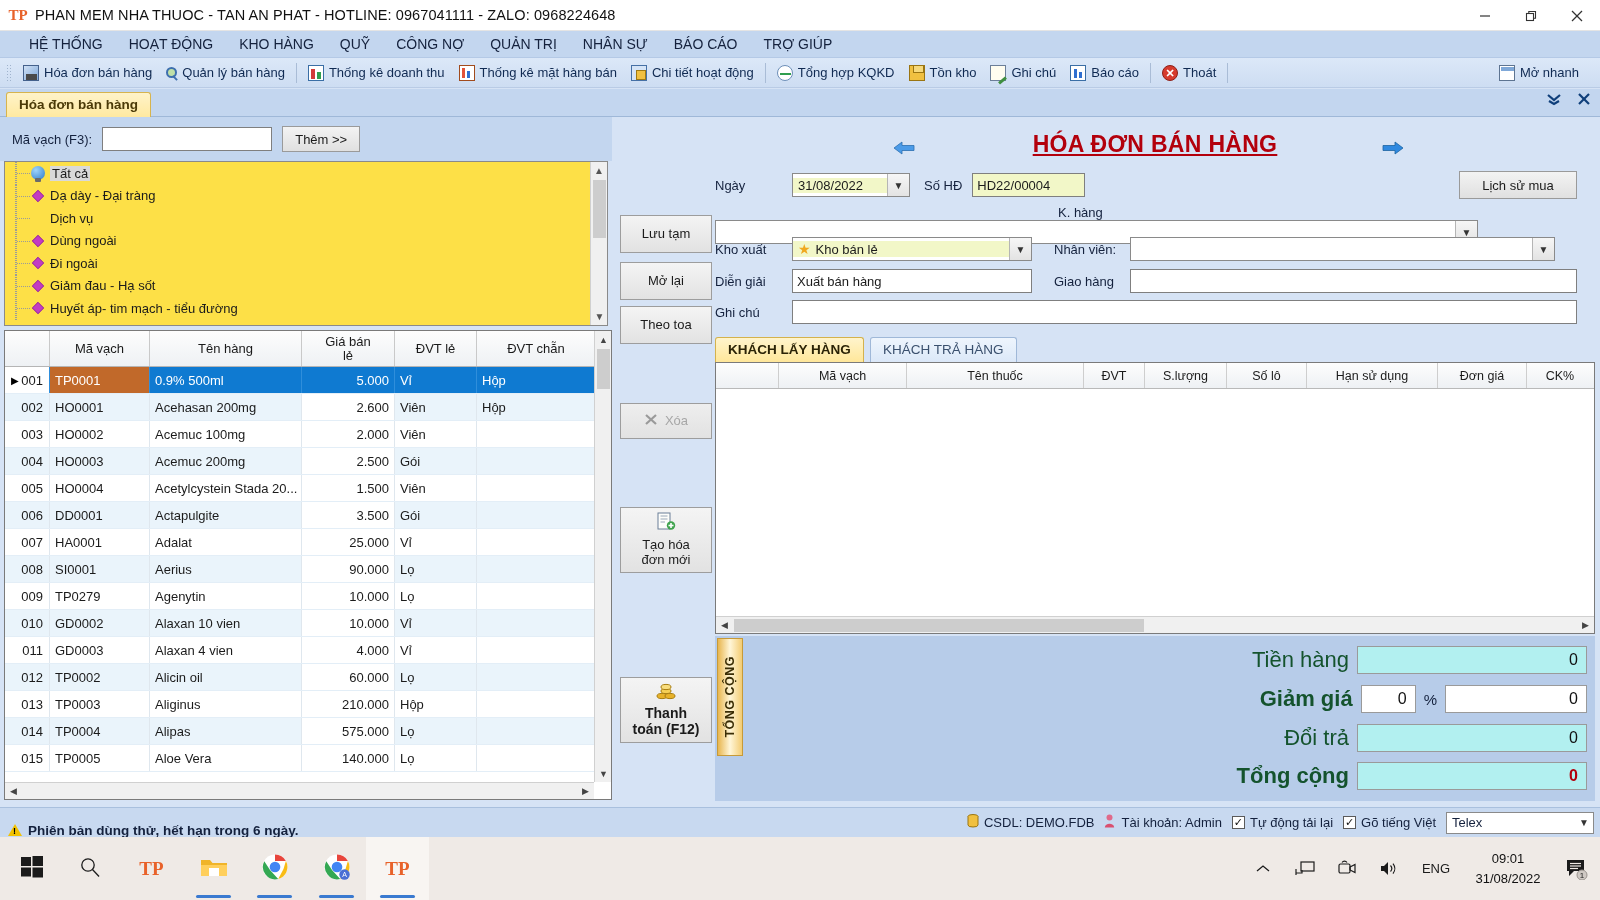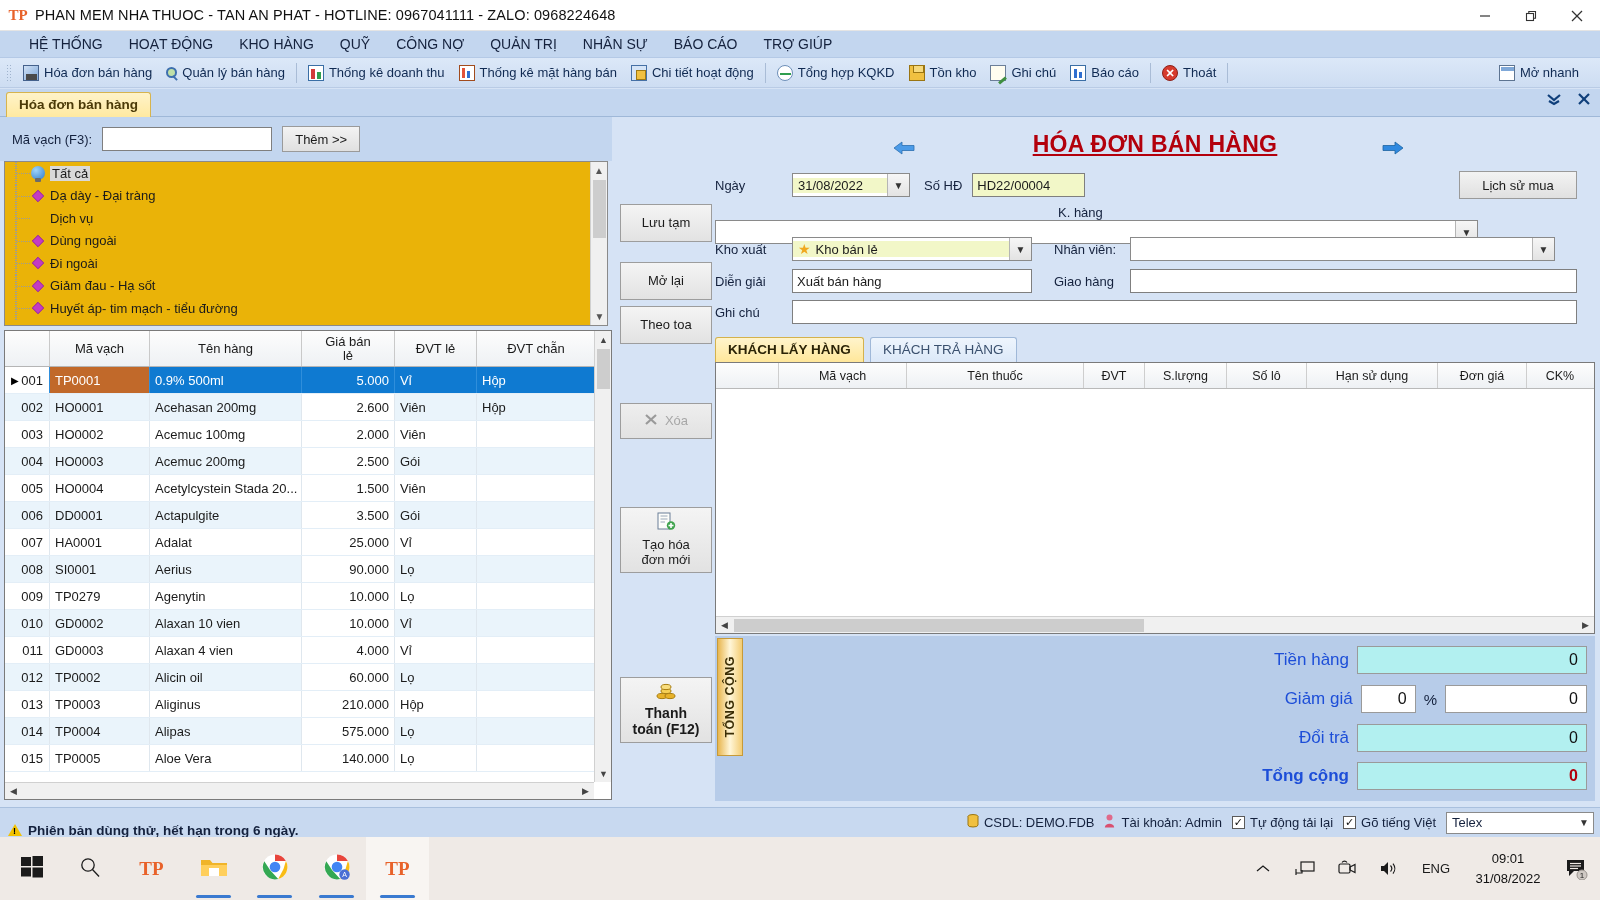--- a/index.html
+++ b/index.html
@@ -109,21 +109,21 @@
   }
   .btn {
     background: linear-gradient(#f3f3f3,#e0e0e0); border: 1px solid #9a9a9a;
     height: 26px; font-size: 13px; padding: 0 12px; color: #1b1b1b;
     font-family: "Liberation Sans", sans-serif;
   }
 
   
   .tree {
     position: absolute; left: 4px; top: 161px; width: 604px; height: 165px;
-    background: #eab308; border: 1px solid #8a8a8a; overflow: hidden;
+    background: #fde047; border: 1px solid #8a8a8a; overflow: hidden;
   }
   .treeitem { height: 22.5px; display: flex; align-items: center; padding-left: 26px; font-size: 13px; position: relative; }
   .treeitem .dots { position: absolute; left: 10px; top: 0; bottom: 0; width: 20px;
     background-image: linear-gradient(to bottom,#9a9a9a 1px, transparent 1px);
     background-size: 2px 2px; background-repeat: repeat-y; background-position: 0 0; }
   .treeitem .hline { position: absolute; left: 12px; top: 11px; width: 14px; height: 1px;
     background-image: linear-gradient(to right,#9a9a9a 1px, transparent 1px); background-size: 2px 1px; }
   .tnode { width: 14px; height: 14px; margin-right: 5px; flex: none; position: relative; }
   .tnode.globe { background: radial-gradient(circle at 35% 30%, #9fd4fb, #2a79c9); border-radius: 50%; }
   .tnode.globe::after { content:""; position:absolute; left:4px; bottom:-2px; width:6px; height:4px; background:#6b6b6b; border-radius:1px;}
@@ -195,21 +195,21 @@
   .dhdr { display: flex; height: 26px; background: linear-gradient(#fdfdfd,#eef1f4); border-bottom:1px solid #b9b9b9;}
   .dh { border-right: 1px solid #cecece; display:flex;align-items:center;justify-content:center;font-size:12.5px; }
 
   
   .totwrap { position: absolute; left: 715px; top: 636px; width: 880px; height: 165px; background:#b7cce9; }
   .vtab { position: absolute; left: 2px; top: 2px; width: 26px; height: 118px;
     background: linear-gradient(to right,#e8b64f,#fff6d8,#f3cc73); border:1px solid #c79a38;
     display: flex; align-items: center; justify-content: center; }
   .vtab span { writing-mode: vertical-rl; transform: rotate(180deg); font-size: 12.5px; font-weight: bold; color:#3b2e06; letter-spacing:.5px;}
   .trow { position: absolute; right: 8px; display: flex; align-items: center; gap: 8px; }
-  .tlab { font-size: 17px; color: #1d4ed8; text-align: right; }
+  .tlab { font-size: 22px; color: #14532d; text-align: right; }
   .tval { background: #b2f0f0; border: 1px solid #9a9a9a; height: 28px; display:flex;
           align-items:center; justify-content:flex-end; padding-right: 8px; font-size: 16px; color:#111; }
   .tval.white { background:#fff; }
 
   
   .statusbar {
     position: absolute; left: 0; top: 807px; width: 1600px; height: 30px;
     background: #c8d9f0; border-top: 1px solid #a9c0de; display: flex; align-items: center;
   }
   .trialtxt { margin-left: 8px; font-size: 13.5px; font-weight: bold; color: #14213d; display:flex;align-items:center;gap:6px;margin-top:15px;}
@@ -538,21 +538,21 @@
       <div class="sbArrow" style="position:absolute;bottom:0;">▼</div>
     </div>
     <div class="hsb">
       <div class="sbArrow">◀</div>
       <div class="sbTrack"></div>
       <div class="sbArrow">▶</div>
     </div>
   </div>
 
   <div class="midcol">
-    <button class="mbtn" style="top:87px;height:38px;">Lưu tạm</button>
+    <button class="mbtn" style="top:98px;height:38px;">Lưu tạm</button>
     <button class="mbtn" style="top:145px;height:38px;">Mở lại</button>
     <button class="mbtn" style="top:189px;height:38px;">Theo toa</button>
 
     <button class="mbtn disabled" style="top:286px;height:36px;flex-direction:row;gap:6px;">
       <span>
         <svg width="15" height="13" viewBox="0 0 15 13">
             <line x1="2" y1="2" x2="12" y2="11" stroke="#9a9a9a" stroke-width="2.2"></line>
             <line x1="12" y1="2" x2="2" y2="11" stroke="#9a9a9a" stroke-width="2.2"></line>
           </svg>
       </span>
@@ -680,21 +680,21 @@
     <div class="vtab">
       <span>TỔNG CỘNG</span>
     </div>
 
     <div class="trow" style="top:10px;">
       <span class="tlab" style="width:200px;">Tiền hàng</span>
       <div class="tval" style="width:230px;">0</div>
     </div>
 
     <div class="trow" style="top:49px;">
-      <span class="tlab" style="width:200px;">Giảm giá</span>
+      <span class="tlab" style="width:200px;font-weight:bold;">Giảm giá</span>
       <div class="tval white" style="width:55px;">0</div>
       <span style="font-size:15px;color:#14213d;">%</span>
       <div class="tval white" style="width:142px;">0</div>
     </div>
 
     <div class="trow" style="top:88px;">
       <span class="tlab" style="width:200px;">Đổi trả</span>
       <div class="tval" style="width:230px;">0</div>
     </div>
 

